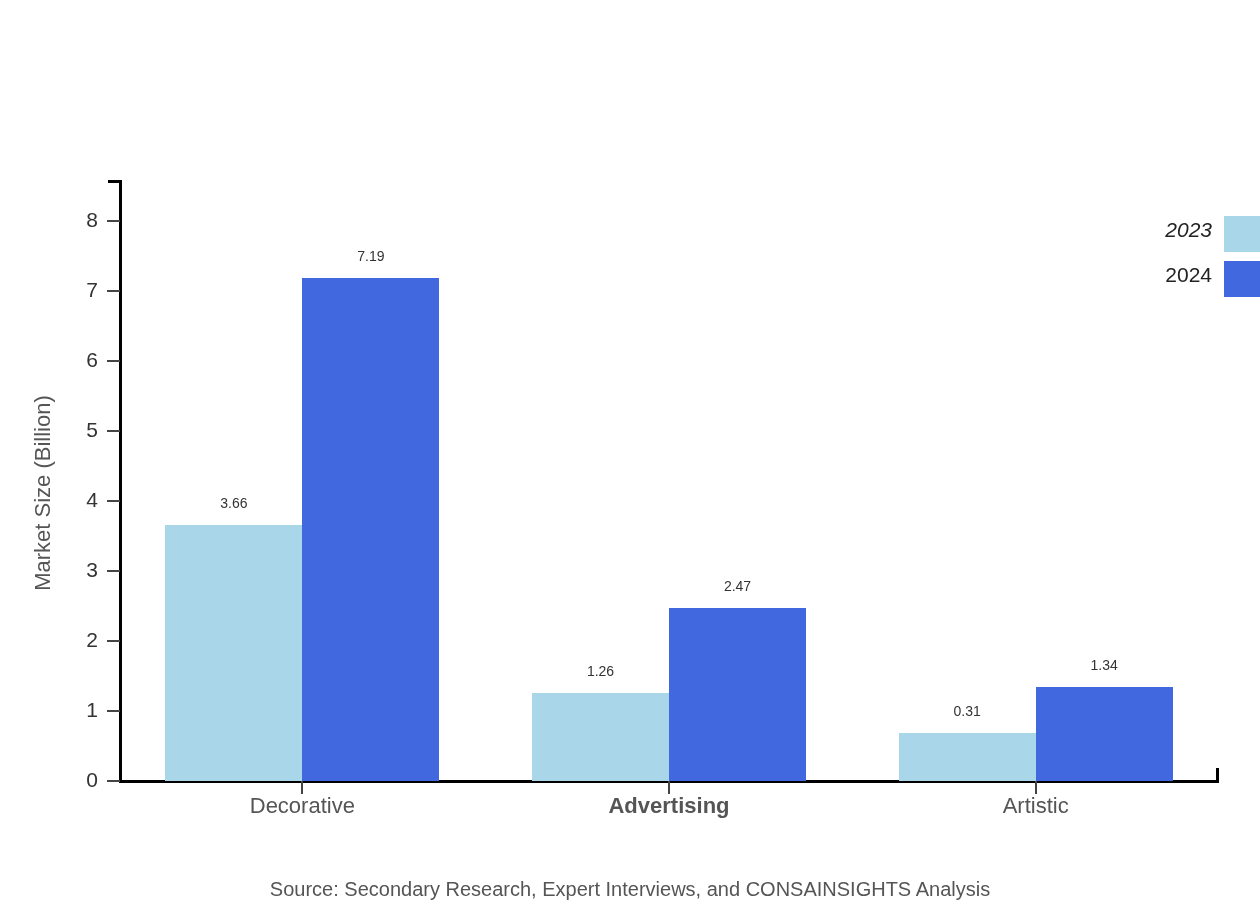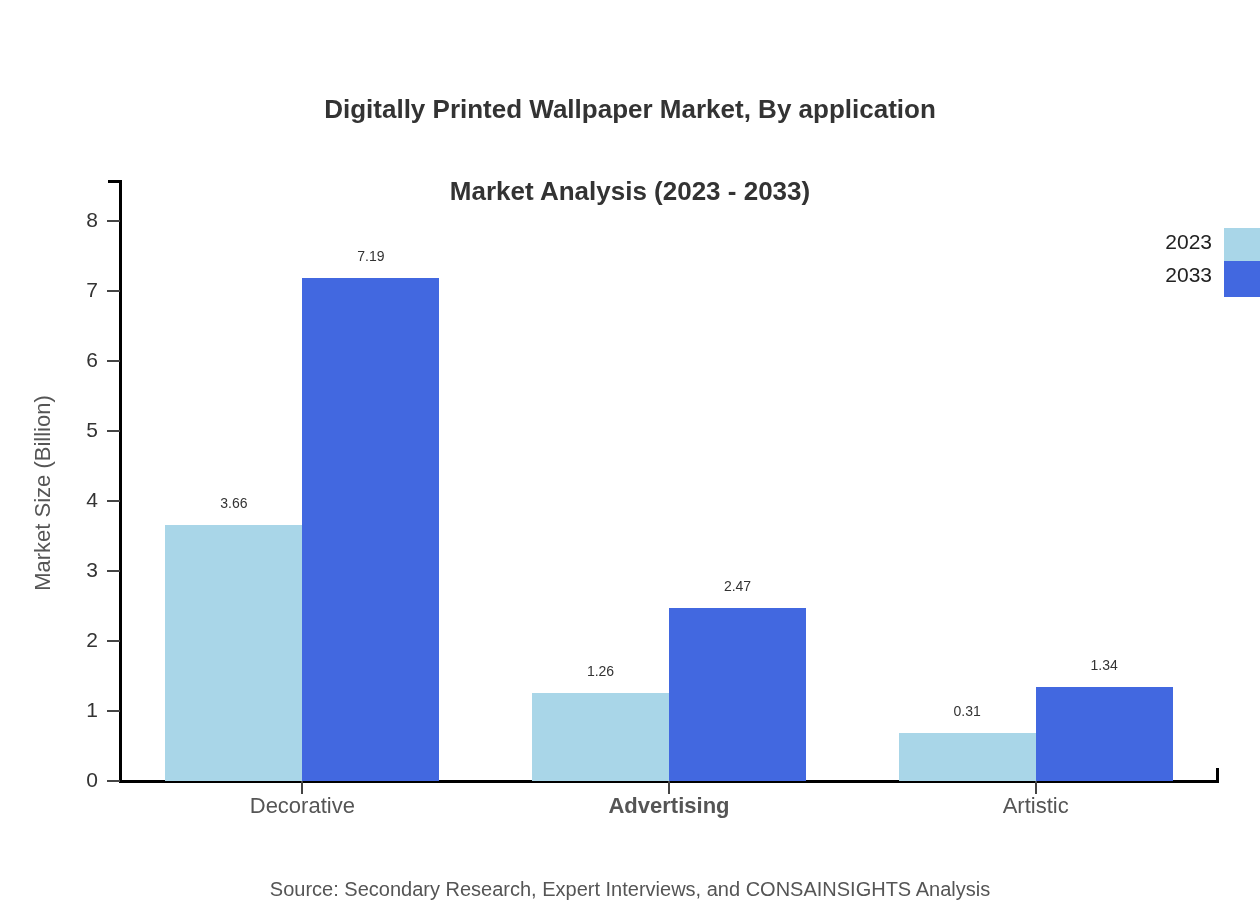--- a/index.html
+++ b/index.html
@@ -180,24 +180,20 @@
     text-align: center;
     font-size: 20px;
     color: #555555;
   }
 </style>
 </head>
 <body>
 
 <div id="figure">
 
-  <div class="chart-title">
-    <span>Digitally Printed Wallpaper Market, By application</span><br>
-    <span>Market Analysis (2023 - 2033)</span>
-  </div>
 
   <div class="y-spine"></div>
   <div class="y-spine-cap"></div>
   <div class="x-spine"></div>
   <div class="x-spine-cap"></div>
 
   <div class="y-axis-title">Market Size (Billion)</div>
 
   <div id="y-axis-ticks">
       <div class="y-tick" style="top: 780px;"></div>
@@ -238,25 +234,25 @@
       <div class="bar-value" style="left: 413px; width: 137px; top: 482.8px;">1.26</div>
       <div class="bar" style="left: 550px; width: 137px; height: 172.9px; background: rgb(66, 104, 224);"></div>
       <div class="bar-value" style="left: 550px; width: 137px; top: 398.1px;">2.47</div>
       <div class="bar" style="left: 779.667px; width: 137px; height: 47.6px; background: rgb(169, 214, 232);"></div>
       <div class="bar-value" style="left: 779.667px; width: 137px; top: 523.4px;">0.31</div>
       <div class="bar" style="left: 916.667px; width: 137px; height: 93.8px; background: rgb(66, 104, 224);"></div>
       <div class="bar-value" style="left: 916.667px; width: 137px; top: 477.2px;">1.34</div>
     </div>
 
   <div class="legend" id="legend">
-      <div class="legend-row" style="top: 12px;">
+      <div class="legend-row" style="top: 0px; font-style: italic;">
         <span class="legend-label">2023</span>
         <span class="legend-swatch" style="background: rgb(169, 214, 232);"></span>
       </div>
       <div class="legend-row" style="top: 45px;">
-        <span class="legend-label">2033</span>
+        <span class="legend-label">2024</span>
         <span class="legend-swatch" style="background: rgb(66, 104, 224);"></span>
       </div>
     </div>
 
   <div class="source-note">Source: Secondary Research, Expert Interviews, and CONSAINSIGHTS Analysis</div>
 
 </div>
 
 </body></html>

